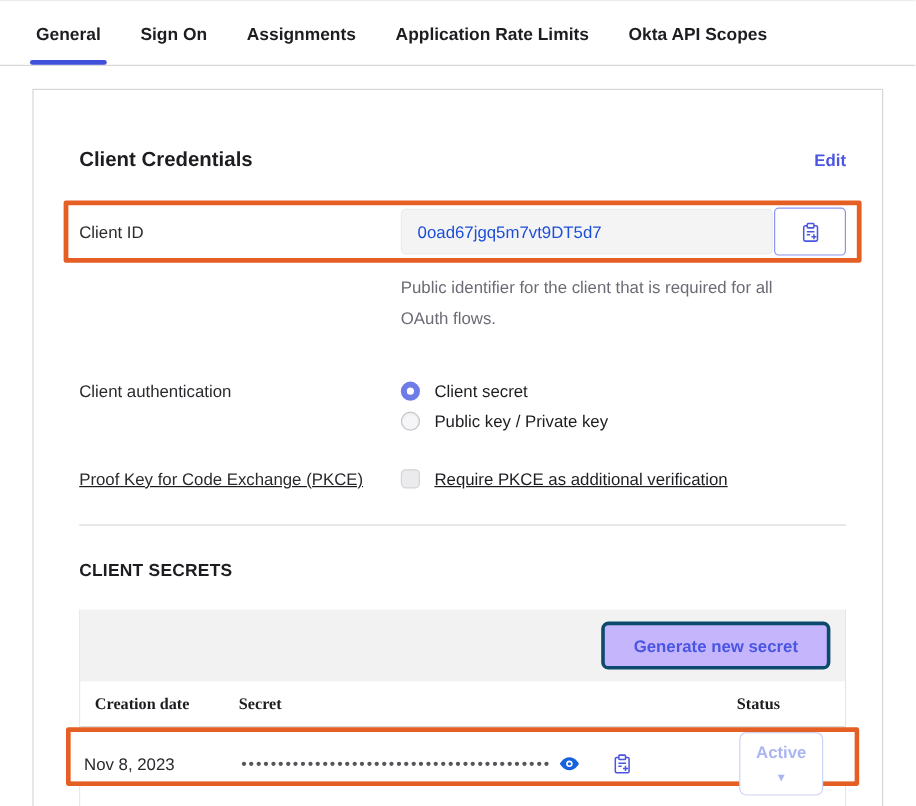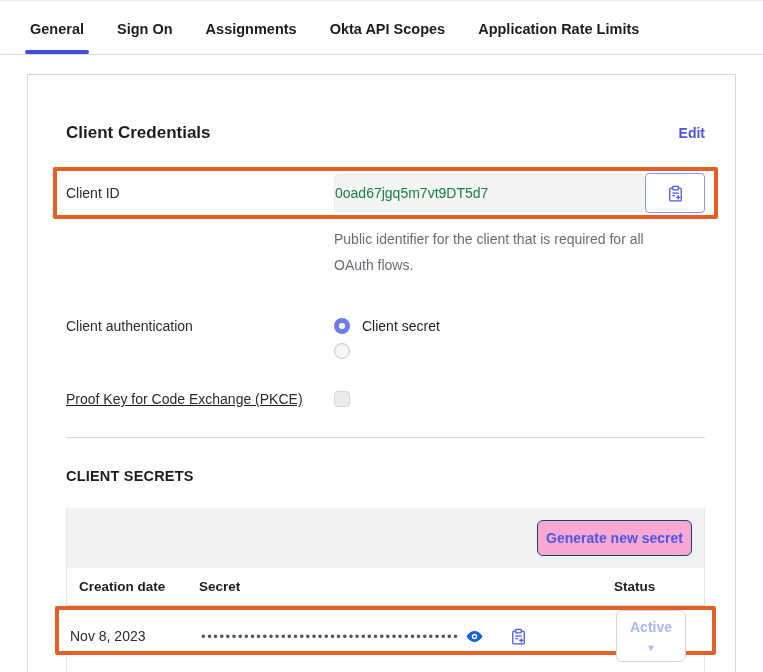--- a/index.html
+++ b/index.html
@@ -22,22 +22,22 @@
   .card-title { font-size:17px; font-weight:700; }
   .edit-link { font-size:14px; font-weight:700; color:#4a56e2; cursor:pointer; text-decoration:none; }
 
   
   .form-label { width:268px; flex:0 0 268px; font-size:14px; color:#2a2a2e; }
 
   .highlight-box { border:4px solid #e55f25; border-radius:2px;
     margin:0 -13px; padding:2px 9px; }
   .clientid-row { display:flex; align-items:center; }
   .clientid-field { width:313px; height:38px; background:#f4f4f5; border:1px solid #ececee;
-    border-radius:4px; font-size:14px; color:#15803d; display:flex; align-items:center;
-    }
+    border-radius:4px; font-size:14px; color:#1d4ed8; display:flex; align-items:center;
+    padding-left:13px; }
   .copy-btn { width:60px; height:40px; margin-left:1px; background:#fff;
     border:1px solid #8a93ee; border-radius:4px; display:flex; align-items:center;
     justify-content:center; cursor:pointer; color:#4a56e2; }
 
   .help-text { margin:7px 0 0 268px; width:340px; font-size:14px; line-height:26px; color:#6b6b75; }
 
   .auth-row { display:flex; margin-top:40px; }
   .radio-group { display:flex; flex-direction:column; gap:9px; }
   .radio-line { display:flex; align-items:center; gap:12px; font-size:14px; cursor:pointer; }
   .radio { width:16px; height:16px; border-radius:50%; flex:0 0 16px; }
@@ -50,27 +50,27 @@
     border:1px solid #d4d4d8; flex:0 0 16px; cursor:pointer; }
 
   .divider { border:none; border-top:1px solid #d7d7db; margin-top:30px; }
 
   .secrets-title { margin-top:30px; font-size:14.5px; font-weight:700; letter-spacing:.2px; }
 
   
   .secrets-block { margin-top:24px; border-left:1px solid #e4e4e7; border-right:1px solid #e4e4e7; }
   .secrets-toolbar { height:60px; background:#f2f2f3; display:flex; align-items:center;
     justify-content:flex-end; padding-right:12px; }
-  .generate-btn { background:#f9a8d4; border:1px solid #0c4a6e; border-radius:6px;
-    color:#4a56e2; font-size:14px; font-weight:700; padding:9px 8px; cursor:pointer;
+  .generate-btn { background:#c4b5fd; border:3px solid #0c4a6e; border-radius:6px;
+    color:#4a56e2; font-size:14px; font-weight:700; padding:9px 24px; cursor:pointer;
     font-family:inherit; }
 
   .thead { display:grid; grid-template-columns:132px 415px 1fr; height:38px;
     align-items:center; border-bottom:1px solid #d9d9dd; background:#fff; }
-  .th { font-size:13.5px; font-weight:700; color:#1d1d21; }
+  .th { font-size:13.5px; font-weight:700; color:#1d1d21;font-family:Liberation Serif, serif; }
   .th:first-child { padding-left:12px; }
 
   .row-highlight { border:4px solid #e55f25; border-radius:2px; margin:0 -12px; background:#f9a8d4; }
   .trow { display:grid; grid-template-columns:131px 415px 1fr; align-items:center;
     height:41px; padding-left:11px; background:#fff; }
   .td-date { font-size:14px; color:#2a2a2e; }
   .td-secret { display:flex; align-items:center; }
   .dots { font-size:13px; letter-spacing:1.6px; color:#55555a; white-space:nowrap;
     overflow:hidden; max-width:318px; }
   .eye-btn, .copy-btn-sm { background:none; border:none; cursor:pointer; display:flex;
@@ -83,22 +83,22 @@
   .status-btn .arrow { font-size:10px; }
   .table-filler { height:40px; background:#fff; }
 </style>
 </head>
 <body>
 
 <nav class="tabbar">
   <div class="tab active">General</div>
   <div class="tab">Sign On</div>
   <div class="tab">Assignments</div>
+  <div class="tab">Application Rate Limits</div>
   <div class="tab">Okta API Scopes</div>
-  <div class="tab">Application Rate Limits</div>
 </nav>
 
 <section class="card">
 
   <div class="card-head">
     <h2 class="card-title">Client Credentials</h2>
     <a class="edit-link">Edit</a>
   </div>
 
   <div class="highlight-box">
@@ -124,28 +124,30 @@
 
   <div class="auth-row">
     <div class="form-label">Client authentication</div>
     <div class="radio-group">
       <label class="radio-line">
         <span class="radio sel"></span>
         <span>Client secret</span>
       </label>
       <label class="radio-line">
         <span class="radio unsel"></span>
+        <span>Public key / Private key</span>
       </label>
     </div>
   </div>
 
   <div class="pkce-row">
     <div class="form-label">Proof Key for Code Exchange (PKCE)</div>
     <label class="checkbox-line">
       <span class="checkbox"></span>
+      <span>Require PKCE as additional verification</span>
     </label>
   </div>
 
   <hr class="divider">
 
   <h3 class="secrets-title">CLIENT SECRETS</h3>
 
   <div class="secrets-block">
     <div class="secrets-toolbar">
       <button class="generate-btn">Generate new secret</button>

